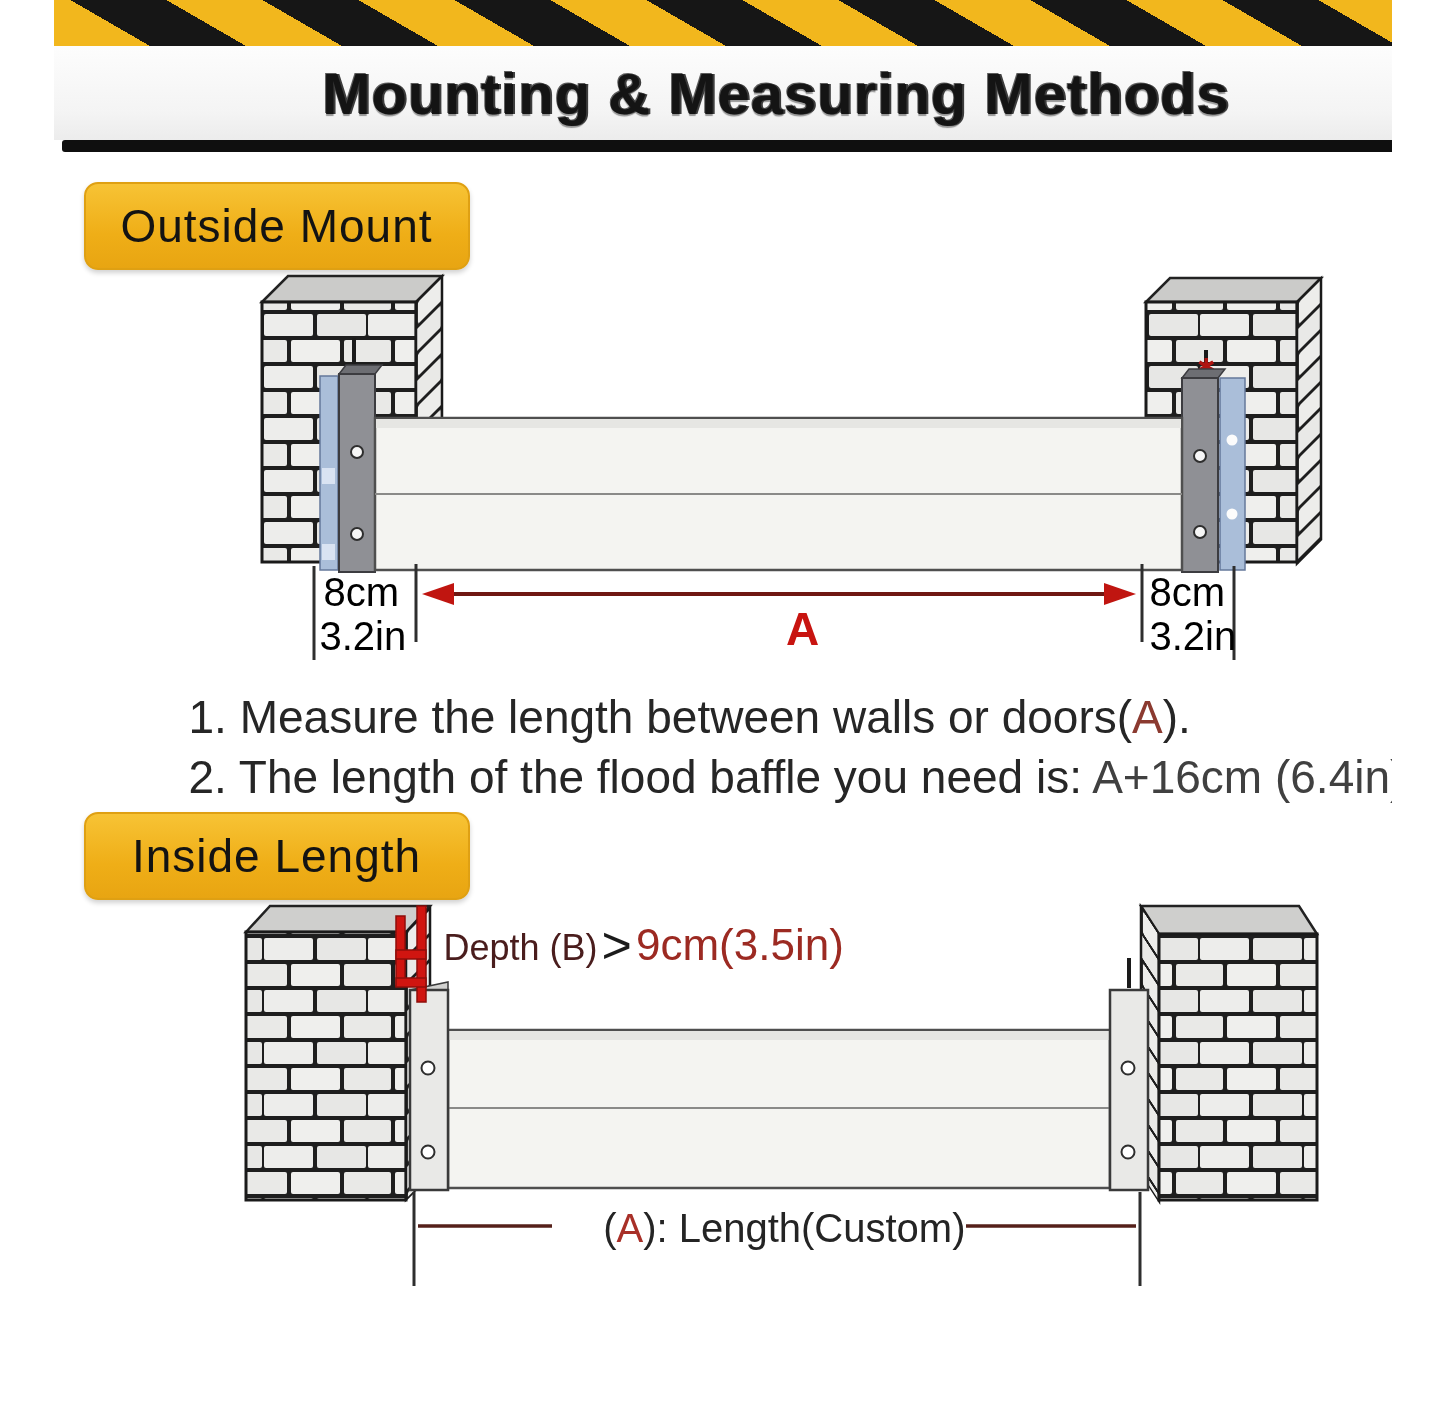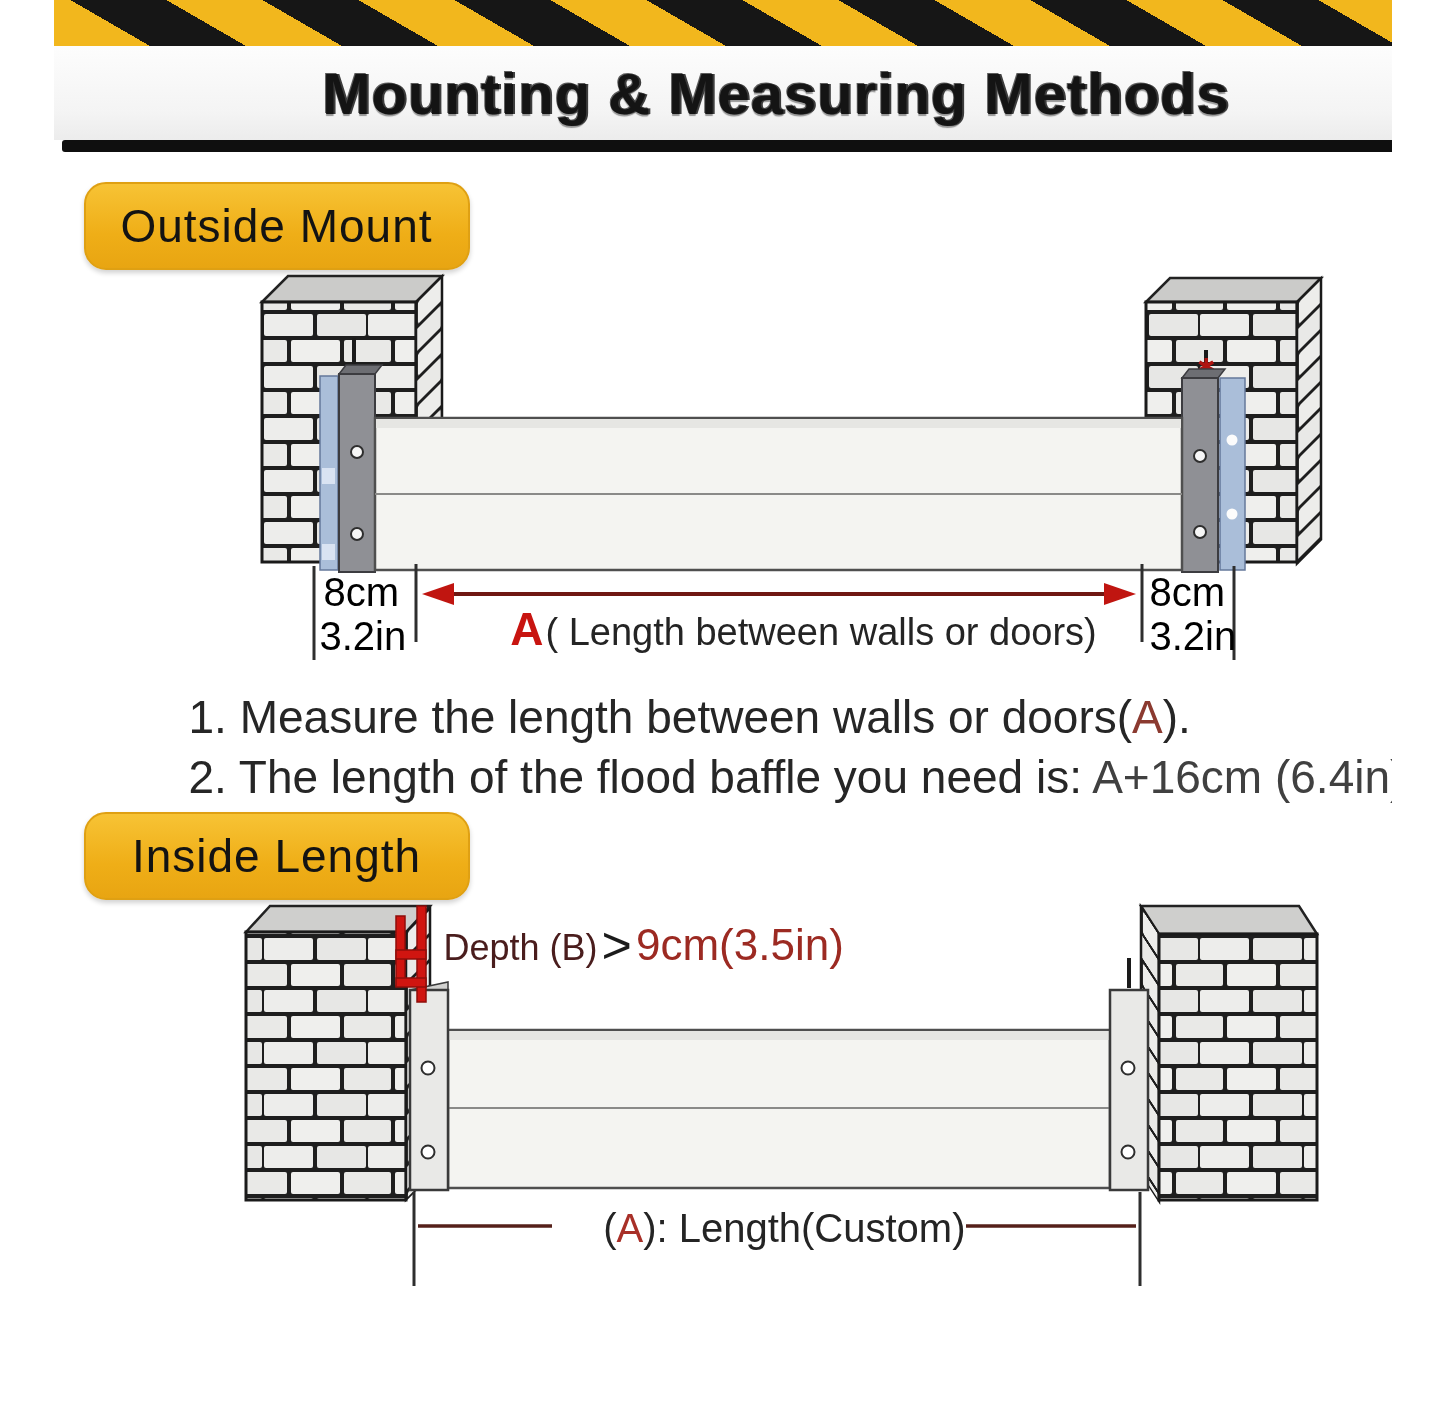--- a/index.html
+++ b/index.html
@@ -24,21 +24,21 @@
     white-space:nowrap;
   }
   .black-bar{
     position:absolute;left:8px;top:140px;width:1429px;height:12px;
     background:#0f0f0f;border-radius:3px;
   }
   
   .mount-label{
     position:absolute;left:30px;width:382px;height:84px;
     background:linear-gradient(180deg,#f7c335 0%,#efae17 60%,#e8a512 100%);
-    border:2px solid #dfa013;border-radius:22px;
+    border:2px solid #dfa013;border-radius:14px;
     box-shadow:0 3px 5px rgba(0,0,0,.18);
     display:flex;align-items:center;justify-content:center;
     font-size:46px;color:#131313;letter-spacing:1px;
   }
   #outside-label{top:182px;}
   #inside-label{top:812px;}
   
   .diagram{position:absolute;left:0;}
   
   .dim-txt{position:absolute;font-size:40px;color:#000000;line-height:1;}
@@ -156,21 +156,20 @@
       <polygon points="1082,594 1050,583 1050,605" fill="#c01510"></polygon>
     </g>
   </svg>
 
   <div class="dim-txt" style="left:270px;top:572px">8cm</div>
   <div class="dim-txt" style="left:266px;top:616px">3.2in</div>
   <div class="dim-txt" style="left:1096px;top:572px">8cm</div>
   <div class="dim-txt" style="left:1096px;top:616px">3.2in</div>
   <div class="dim-center">
     <span class="letterA">A</span>
-    <span class="rest">( Length between walls or doors)</span>
   </div>
 
   <div class="steps" id="outside-steps">
     <div class="line"><span>1. Measure the length between walls or doors(</span><span class="em-dark">A</span><span>).</span></div>
     <div class="line"><span>2. The length of the flood baffle you need is: </span><span class="em-red">A+16cm (6.4in)</span><span></span></div>
   </div>
 
   <svg class="diagram" style="top:890px" width="1445" height="400" viewBox="0 890 1445 400">
 
     <g>

